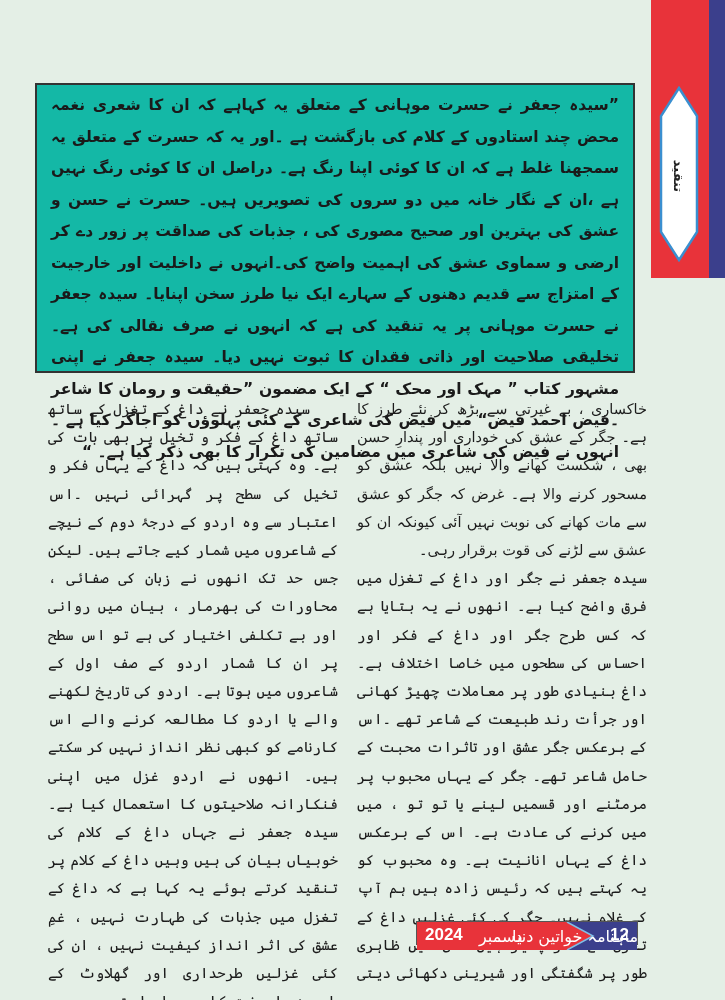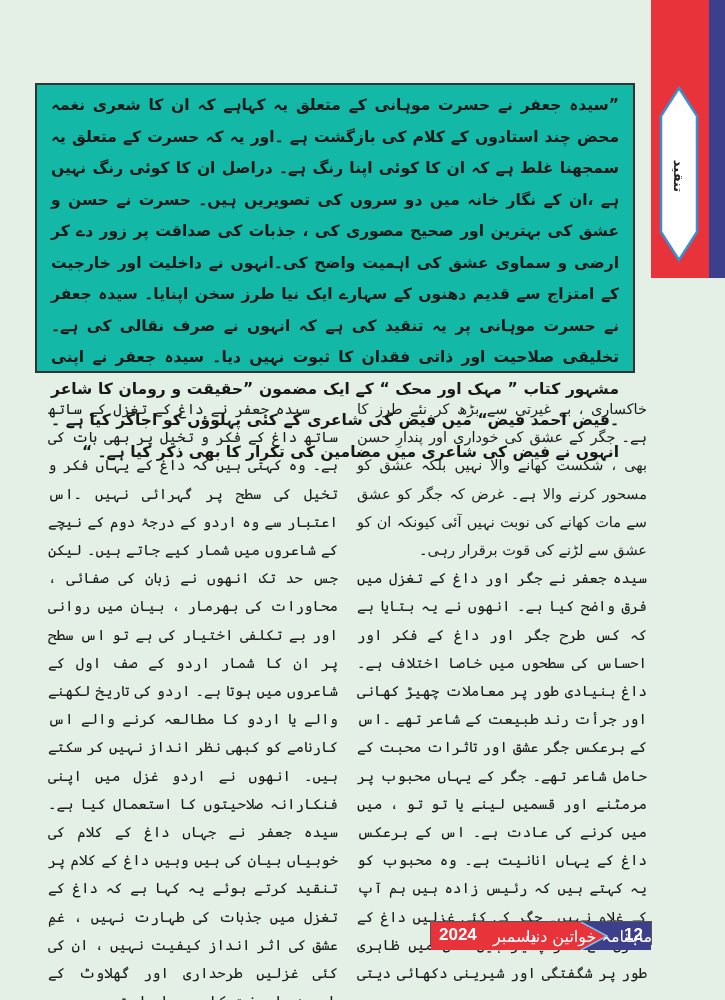--- a/index.html
+++ b/index.html
@@ -38,21 +38,21 @@
     position: absolute; top: 395px; width: 290px;
     direction: rtl; text-align: justify;
     font-family: "DejaVu Serif", serif;
     font-size: 14.5px; line-height: 28.2px; color: #1c1c1c;
   }
   .col-right { left: 357px; }
   .col-left { left: 48px; }
   .column p { margin: 0; }
   .column .indent { text-indent: 28px; }
   .footer-bar {
-    position: absolute; left: 430px; top: 921px; width: 222px; height: 24px;
+    position: absolute; left: 416px; top: 921px; width: 222px; height: 24px;
     border: 1px solid #555; box-sizing: border-box; background: #3b82f6;
   }
   .footer-bar svg { position: absolute; left: 0; top: 0; }
   .footer-year {
     position: absolute; left: 8px; top: 3px; font-family: "Liberation Sans", sans-serif;
     font-weight: bold; font-size: 17px; color: #fff;
   }
   .footer-month {
     position: absolute; left: 62px; top: 5px; font-size: 16px; color: #fff; direction: rtl;
   }

